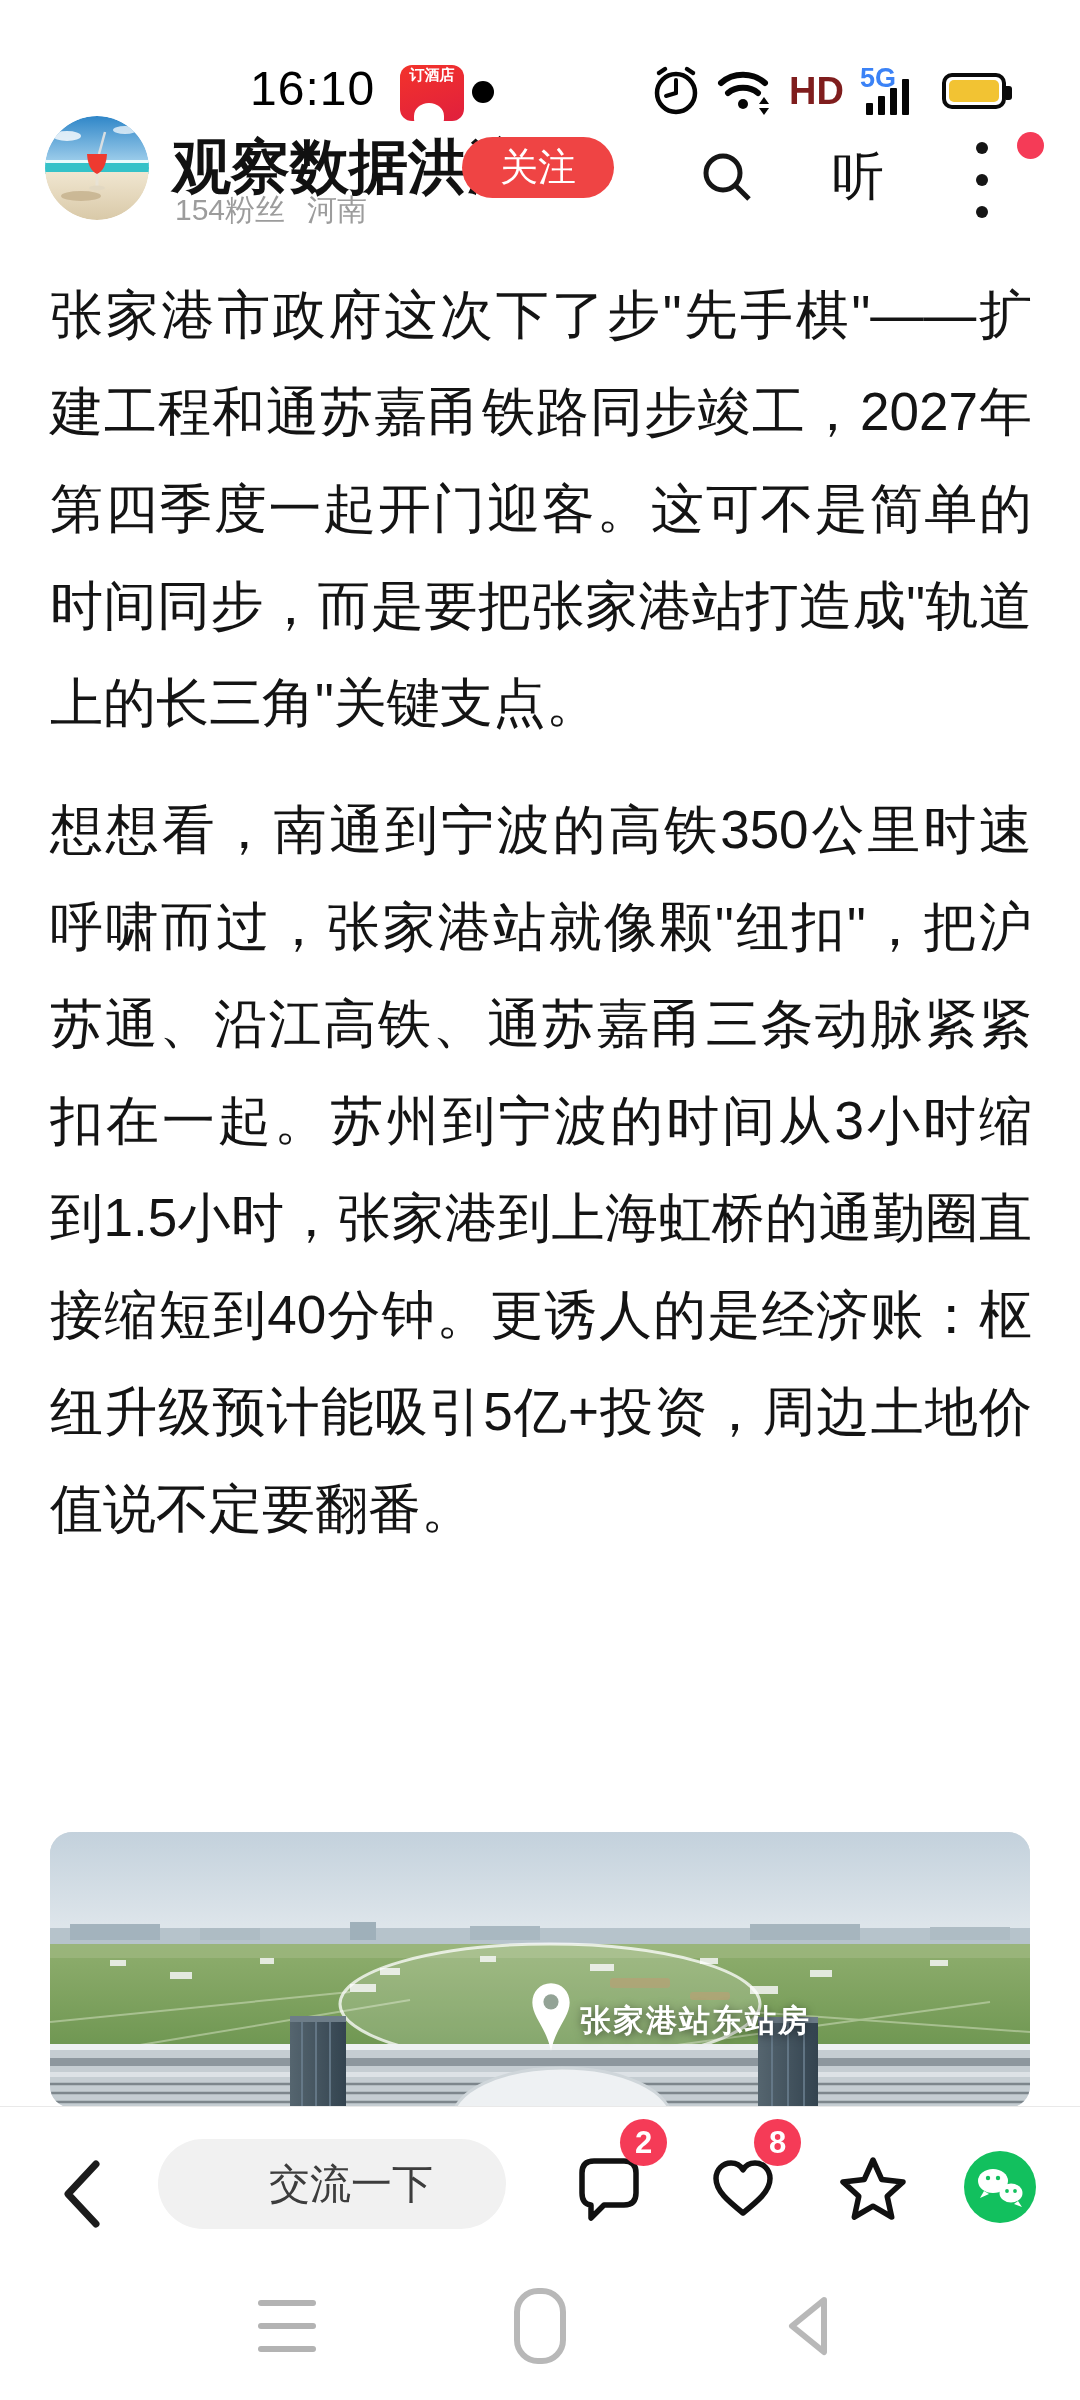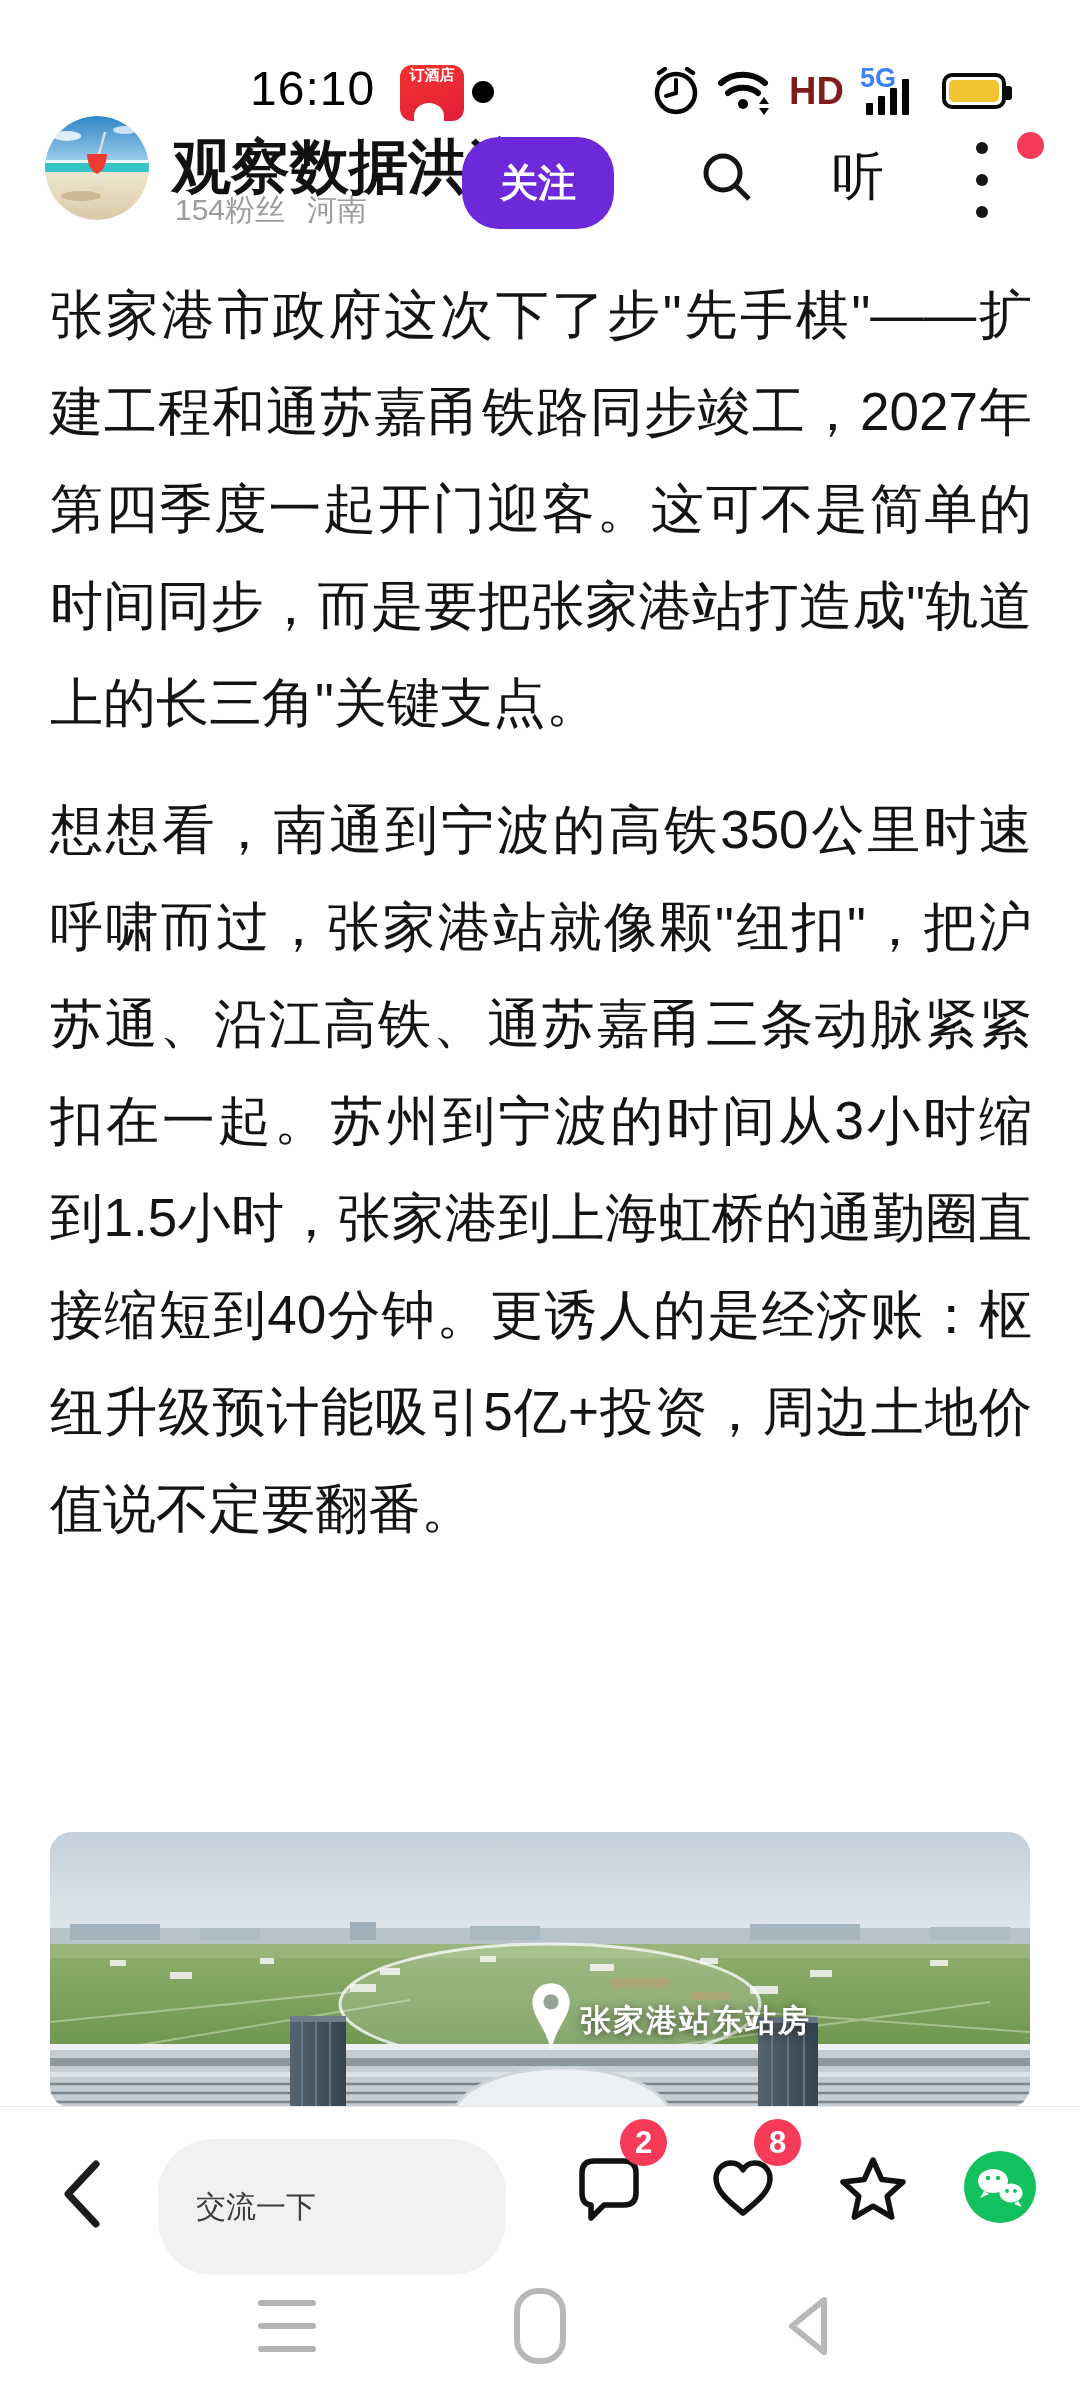--- a/index.html
+++ b/index.html
@@ -24,41 +24,41 @@
   .sig .bars { position:absolute; left:6px; bottom:2px; display:flex; align-items:flex-end; gap:5px; }
   .sig .bars i { display:block; width:7px; background:#050505; border-radius:1px; }
   .batt { position:relative; width:64px; height:36px; border:4px solid #0a0a0a; border-radius:10px; background:#fff; }
   .batt .fill { position:absolute; inset:3px; background:#f2c333; border-radius:5px; }
   .batt .nub { position:absolute; right:-10px; top:9px; width:6px; height:14px; background:#0a0a0a; border-radius:0 3px 3px 0; }
   
   .header { position:absolute; top:112px; left:0; width:100%; height:140px; }
   .avatar { position:absolute; left:45px; top:4px; width:104px; height:104px; border-radius:50%; overflow:hidden; }
   .author { position:absolute; left:172px; top:16px; font-size:59px; font-weight:700; color:#111; }
   .authmeta { position:absolute; left:175px; top:78px; font-size:30px; color:#9c9c9c; display:flex; gap:22px; }
-  .followbtn { position:absolute; left:462px; top:25px; width:152px; height:92px; border-radius:37px;
-    background:#6d28d9; color:#fff; font-size:38px; font-weight:700; display:flex; align-items:center; justify-content:center; }
+  .followbtn { position:absolute; left:462px; top:25px; width:152px; height:61px; border-radius:37px;
+    background:#ef4444; color:#fff; font-size:38px; font-weight:400; display:flex; align-items:center; justify-content:center; }
   .h-search { position:absolute; left:698px; top:36px; width:58px; height:58px; }
   .h-listen { position:absolute; left:832px; top:30px; font-size:52px; font-weight:500; color:#111; }
   .h-more { position:absolute; left:975px; top:30px; width:14px; height:76px; display:flex; flex-direction:column; justify-content:space-between; align-items:center; }
   .h-more i { width:12px; height:12px; border-radius:50%; background:#151515; }
   .h-reddot { position:absolute; left:1017px; top:20px; width:27px; height:27px; border-radius:50%; background:#f53b57; }
   
   .article { position:absolute; left:50px; top:266px; width:982px; }
   .article p { font-size:53px; line-height:97px; font-weight:500; color:#141414; text-align:justify; letter-spacing:0; }
   .article p + p { margin-top:30px; }
   
   .imgcard { position:absolute; left:50px; top:1832px; width:980px; height:276px; border-radius:22px; overflow:hidden; background:#cdd6dc; }
   .imgcard svg.scene { position:absolute; inset:0; width:100%; height:100%; }
   .pin { position:absolute; left:480px; top:148px; width:42px; height:74px; }
   .imgcaption { position:absolute; left:530px; top:168px; font-size:31px; font-weight:700; color:#ffffff; text-shadow:0 2px 8px rgba(0,0,0,.5); letter-spacing:2px; }
   
   .footer { position:absolute; left:0; bottom:0; width:100%; height:294px; background:#fff; border-top:1px solid #e9e9e9; }
   .backbtn { position:absolute; left:58px; top:52px; width:46px; height:70px; }
-  .commentbox { position:absolute; left:158px; top:32px; width:348px; height:136px; border-radius:55px; background:#f1f1f1;
-    display:flex; align-items:center; padding-left:38px; font-size:30px; color:#3d3d3d; }
+  .commentbox { position:absolute; left:158px; top:32px; width:348px; height:90px; border-radius:55px; background:#f1f1f1;
+    display:flex; align-items:center; padding-left:38px; font-size:41px; color:#3d3d3d;justify-content:center; }
   .act { position:absolute; top:46px; width:70px; height:70px; }
   .act.comment { left:574px; } .act.like { left:708px; } .act.fav { left:838px; }
   .wechat { position:absolute; left:964px; top:44px; width:72px; height:72px; }
   .badge { position:absolute; top:12px; min-width:47px; height:47px; border-radius:24px; background:#f53b57; color:#fff;
     font-size:31px; font-weight:600; display:flex; align-items:center; justify-content:center; padding:0 10px; }
   .badge.b-comment { left:620px; } .badge.b-like { left:754px; }
   
   .navrow { position:absolute; left:0; bottom:22px; width:100%; height:100px; }
   .nav-recents { position:absolute; left:258px; top:22px; width:58px; height:52px; display:flex; flex-direction:column; justify-content:space-between; }
   .nav-recents i { display:block; height:6px; background:#b3b3b3; border-radius:3px; }

